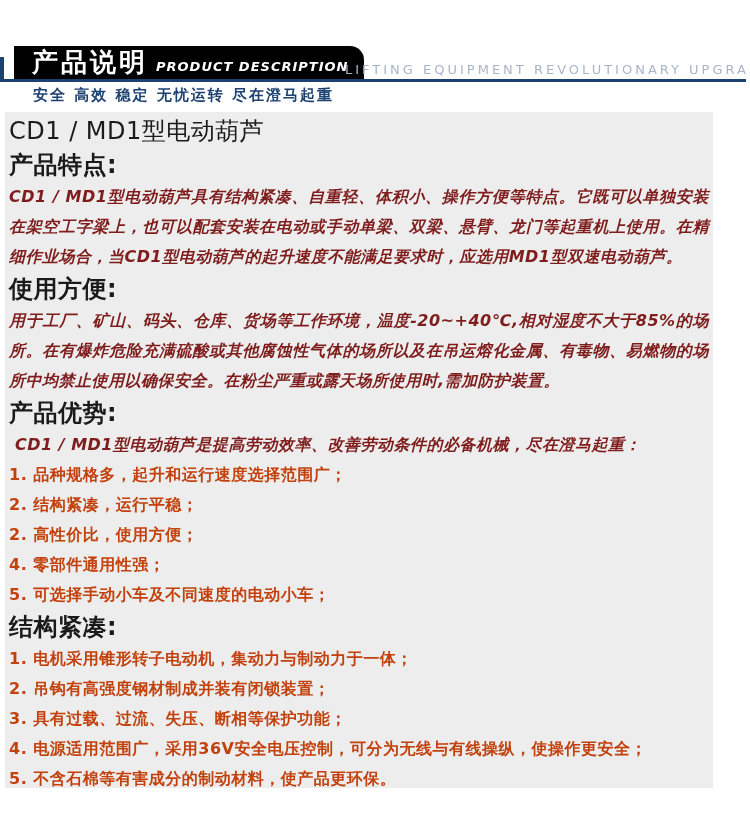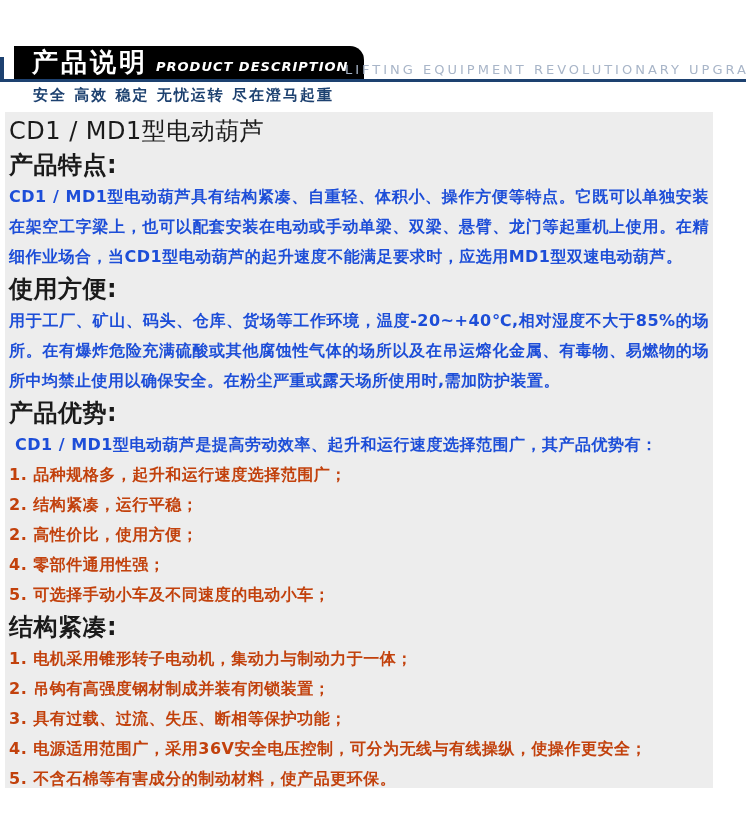--- a/index.html
+++ b/index.html
@@ -91,21 +91,22 @@
     color: #1a1a1a;
     letter-spacing: 0.5px;
   }
   .para {
     margin: 0;
     font-size: 16px;
     font-weight: bold;
     line-height: 30px;
     letter-spacing: 0.5px;
     text-align: justify;
-    color: #1d4ed8;
+    color: #7f1d1d;
+    font-style: italic;
   }
   .para.indent { padding-left: 6px; }
   .item {
     margin: 0;
     font-size: 16px;
     font-weight: bold;
     line-height: 30px;
     letter-spacing: 0.5px;
     color: #c2410c;
   }
@@ -127,21 +128,21 @@
 <div class="content">
   <h1 class="page-title">CD1 / MD1型电动葫芦</h1>
 
   <h2 class="section-heading">产品特点:</h2>
   <p class="para">CD1 / MD1型电动葫芦具有结构紧凑、自重轻、体积小、操作方便等特点。它既可以单独安装在架空工字梁上，也可以配套安装在电动或手动单梁、双梁、悬臂、龙门等起重机上使用。在精细作业场合，当CD1型电动葫芦的起升速度不能满足要求时，应选用MD1型双速电动葫芦。</p>
 
   <h2 class="section-heading">使用方便:</h2>
   <p class="para">用于工厂、矿山、码头、仓库、货场等工作环境，温度-20~+40℃,相对湿度不大于85%的场所。在有爆炸危险充满硫酸或其他腐蚀性气体的场所以及在吊运熔化金属、有毒物、易燃物的场所中均禁止使用以确保安全。在粉尘严重或露天场所使用时,需加防护装置。</p>
 
   <h2 class="section-heading">产品优势:</h2>
-  <p class="para indent">CD1 / MD1型电动葫芦是提高劳动效率、起升和运行速度选择范围广，其产品优势有：</p>
+  <p class="para indent">CD1 / MD1型电动葫芦是提高劳动效率、改善劳动条件的必备机械，尽在澄马起重：</p>
   <p class="item">1. 品种规格多，起升和运行速度选择范围广；</p>
   <p class="item">2. 结构紧凑，运行平稳；</p>
   <p class="item">2. 高性价比，使用方便；</p>
   <p class="item">4. 零部件通用性强；</p>
   <p class="item">5. 可选择手动小车及不同速度的电动小车；</p>
 
   <h2 class="section-heading">结构紧凑:</h2>
   <p class="item">1. 电机采用锥形转子电动机，集动力与制动力于一体；</p>
   <p class="item">2. 吊钩有高强度钢材制成并装有闭锁装置；</p>
   <p class="item">3. 具有过载、过流、失压、断相等保护功能；</p>

